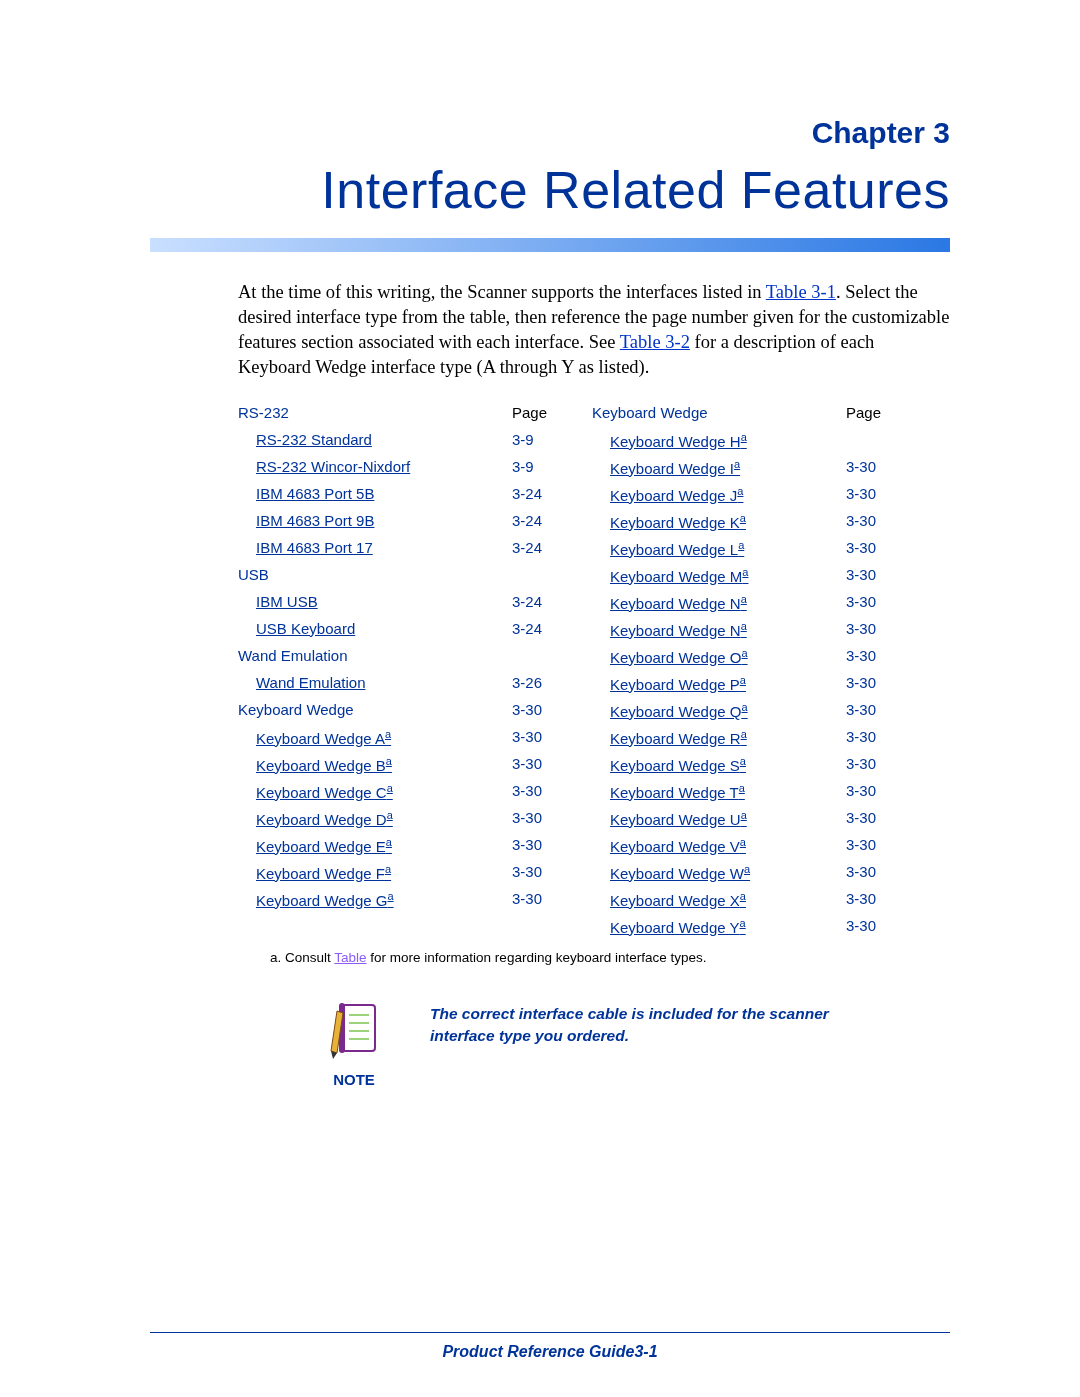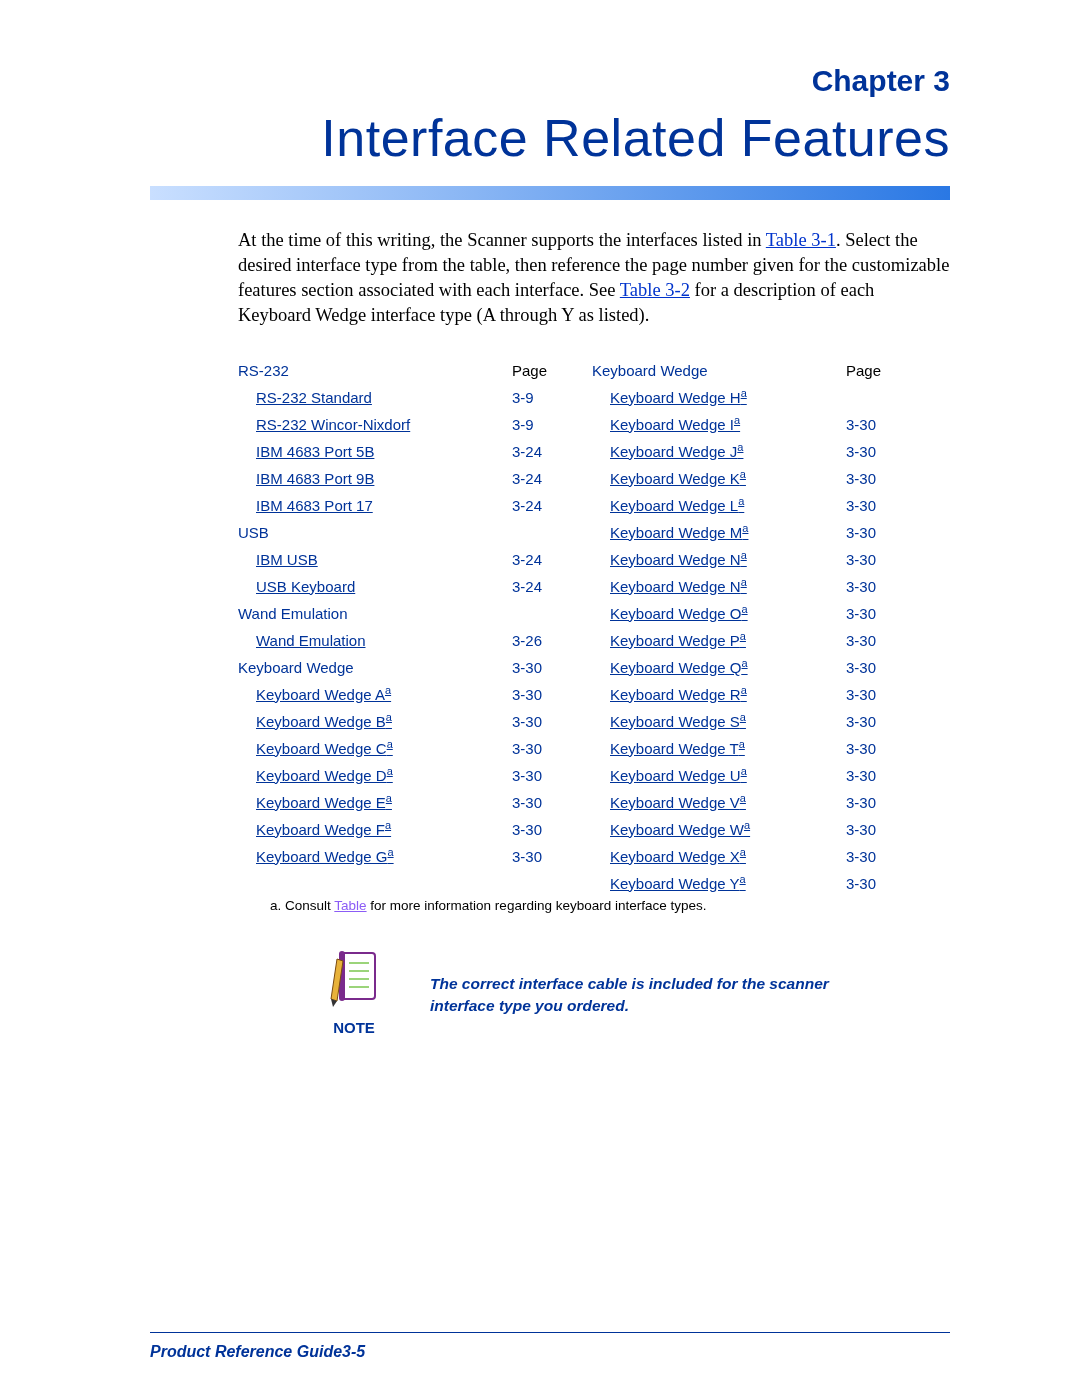--- a/index.html
+++ b/index.html
@@ -6,21 +6,21 @@
   html, body { margin: 0; padding: 0; }
   body {
     width: 1080px;
     height: 1397px;
     background: #ffffff;
     font-family: Arial, Helvetica, sans-serif;
     position: relative;
     color: #000;
   }
   .page {
-    padding: 64px 130px 0 150px;
+    padding: 116px 130px 0 150px;
   }
   .chapter-label {
     text-align: right;
     color: #003399;
     font-weight: bold;
     font-size: 30px;
     margin: 0 0 10px 0;
   }
   .chapter-title {
     text-align: right;
@@ -55,21 +55,21 @@
     gap: 24px;
   }
   .col {
     display: flex;
     flex-direction: column;
   }
   .col.left { width: 330px; }
   .col.right { width: 310px; }
   .row {
     display: flex;
-    align-items: flex-end;
+    align-items: flex-start;
     height: 27px;
     font-family: Arial, sans-serif;
     font-size: 15px;
     color: #003399;
   }
   .row .name {
     flex: 1;
     white-space: nowrap;
   }
   .row .page {
@@ -117,35 +117,35 @@
     color: #003399;
     margin-top: 8px;
   }
   .note-text {
     font-family: Verdana, Arial, sans-serif;
     font-weight: bold;
     font-style: italic;
     font-size: 15.5px;
     color: #003399;
     line-height: 1.4;
-    margin-top: 24px;
+    margin-top: 2px;
     max-width: 420px;
   }
   .footer-rule {
     position: absolute;
     left: 150px; right: 130px;
     bottom: 64px;
     border-top: 1px solid #003399;
   }
   .footer {
     position: absolute;
     left: 150px; right: 130px;
     bottom: 36px;
     display: flex;
-    justify-content: flex-start;
+    justify-content: center;
     font-family: Verdana, Arial, sans-serif;
     font-weight: bold;
     font-style: italic;
     color: #003399;
     font-size: 16px;
   }
 </style>
 </head>
 <body>
 
@@ -342,14 +342,14 @@
       <div class="note-label">NOTE</div>
     </div>
     <div class="note-text">The correct interface cable is included for the scanner interface type you ordered.</div>
   </div>
 
 </div>
 
 <div class="footer-rule"></div>
 <div class="footer">
   <span>Product Reference Guide</span>
-  <span>3-5</span>
+  <span>3-1</span>
 </div>
 
 </body></html>

